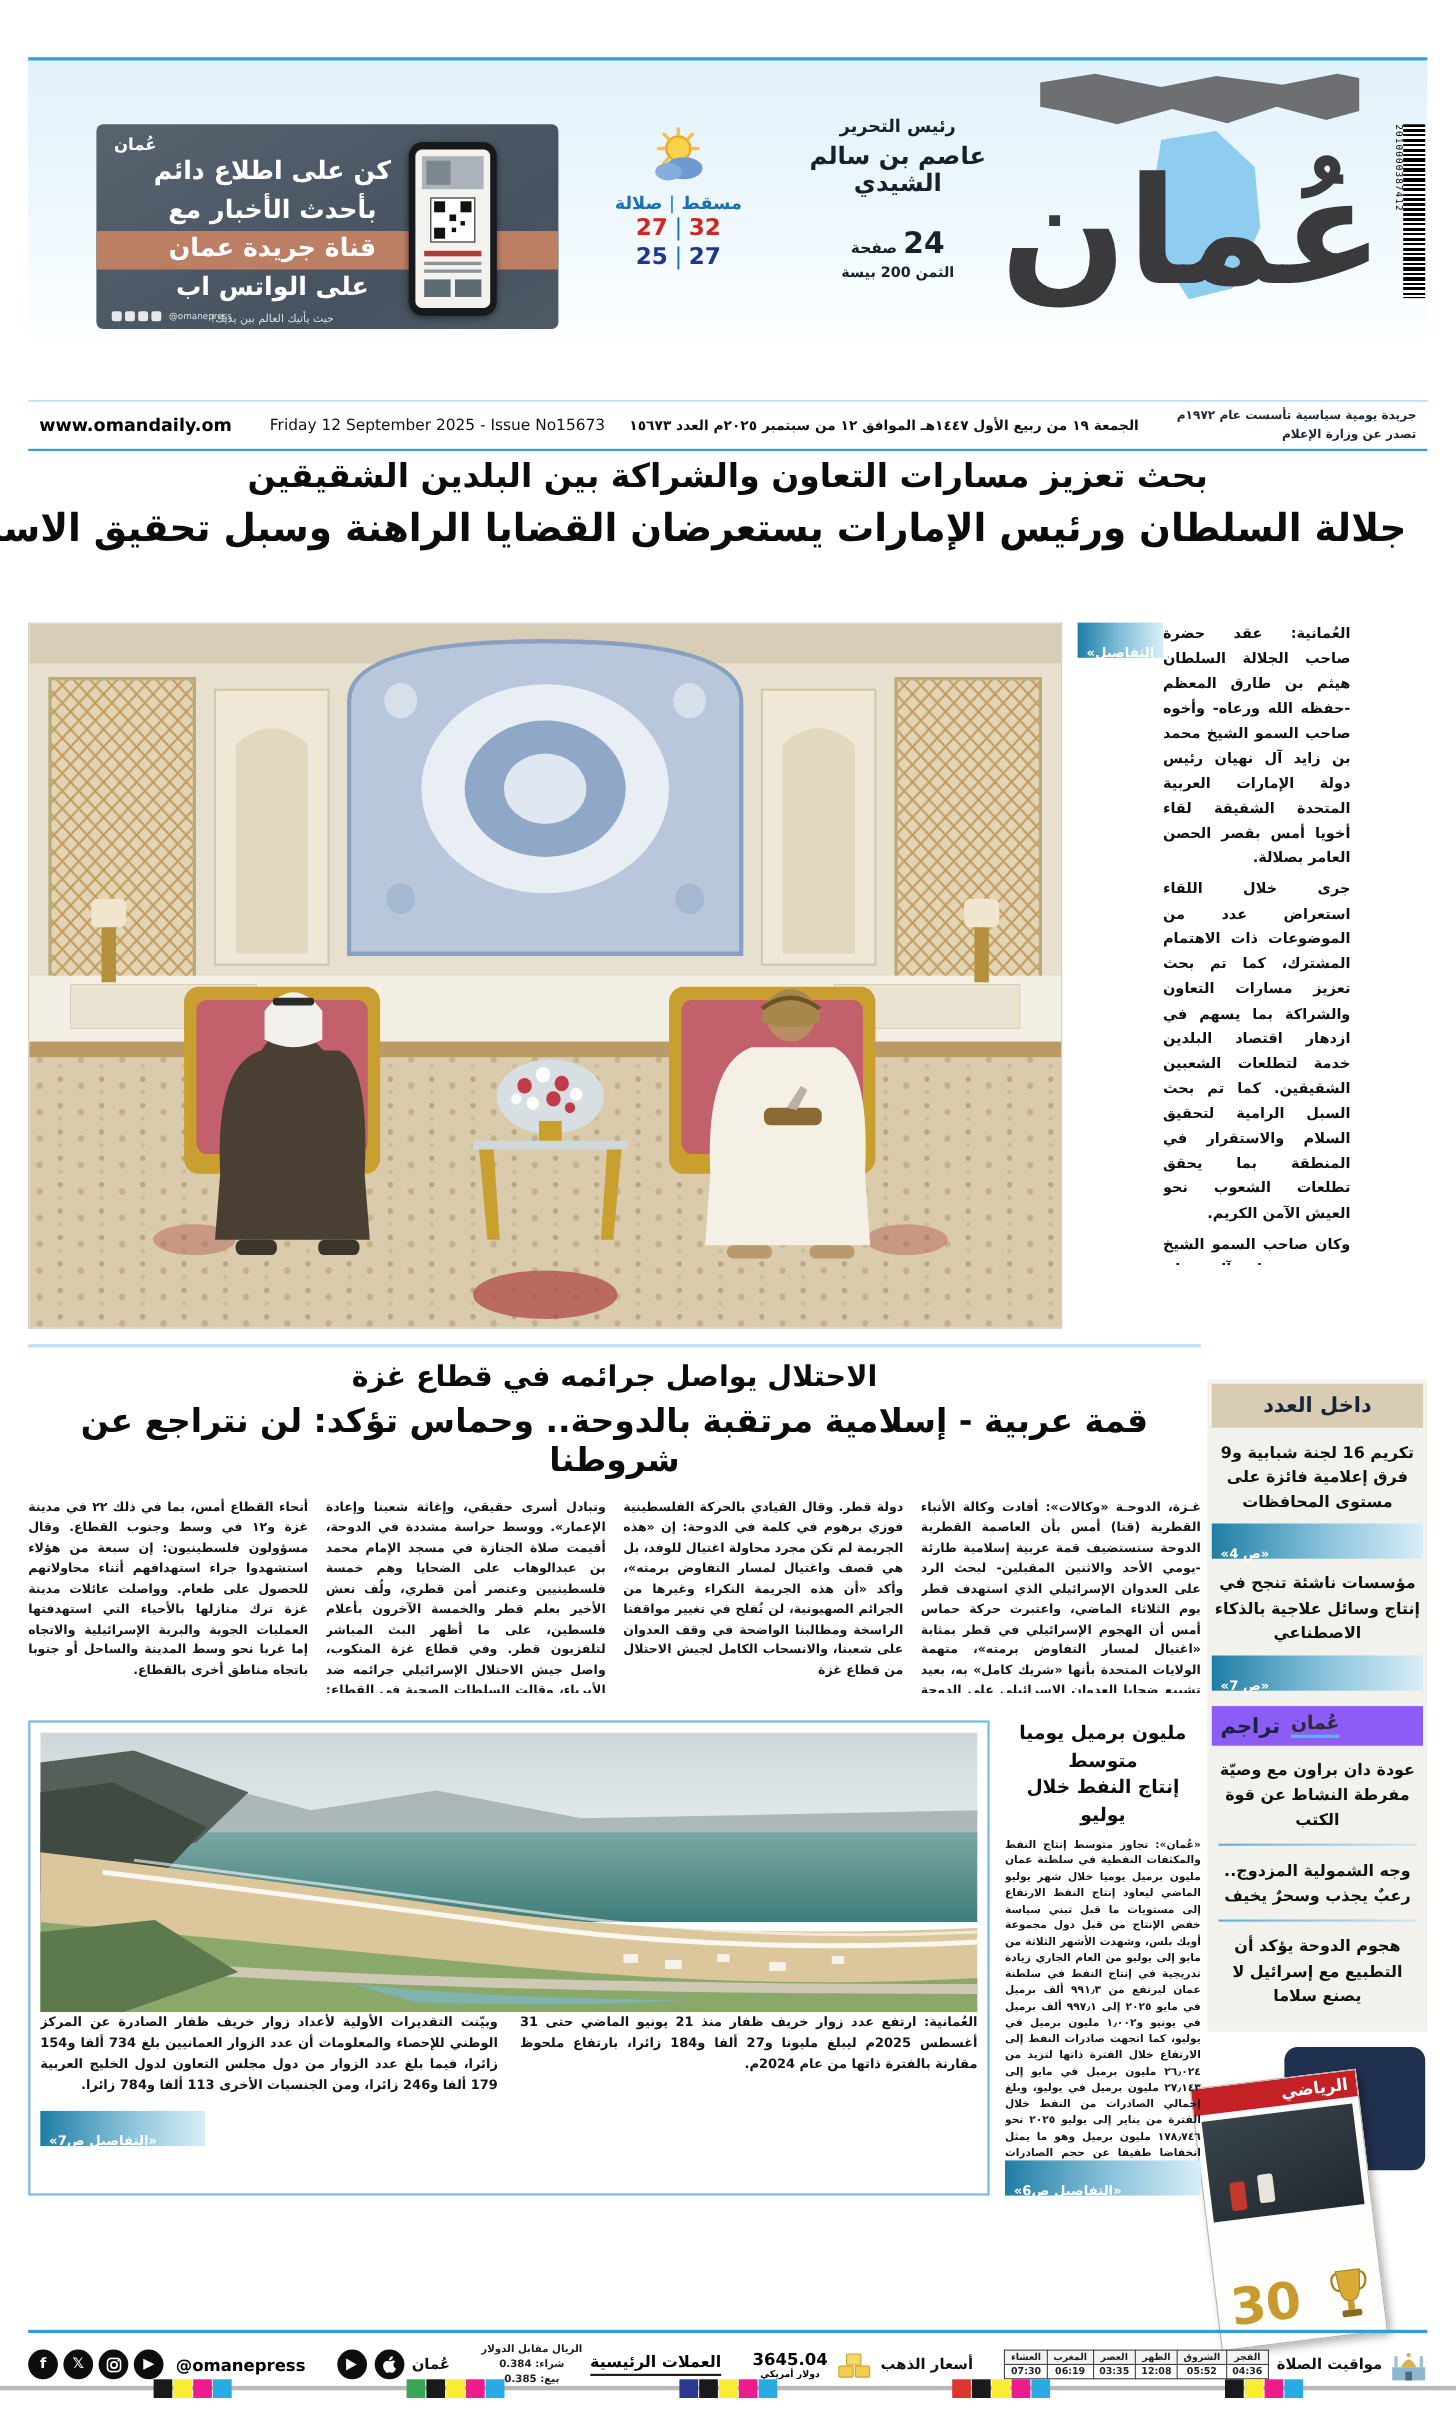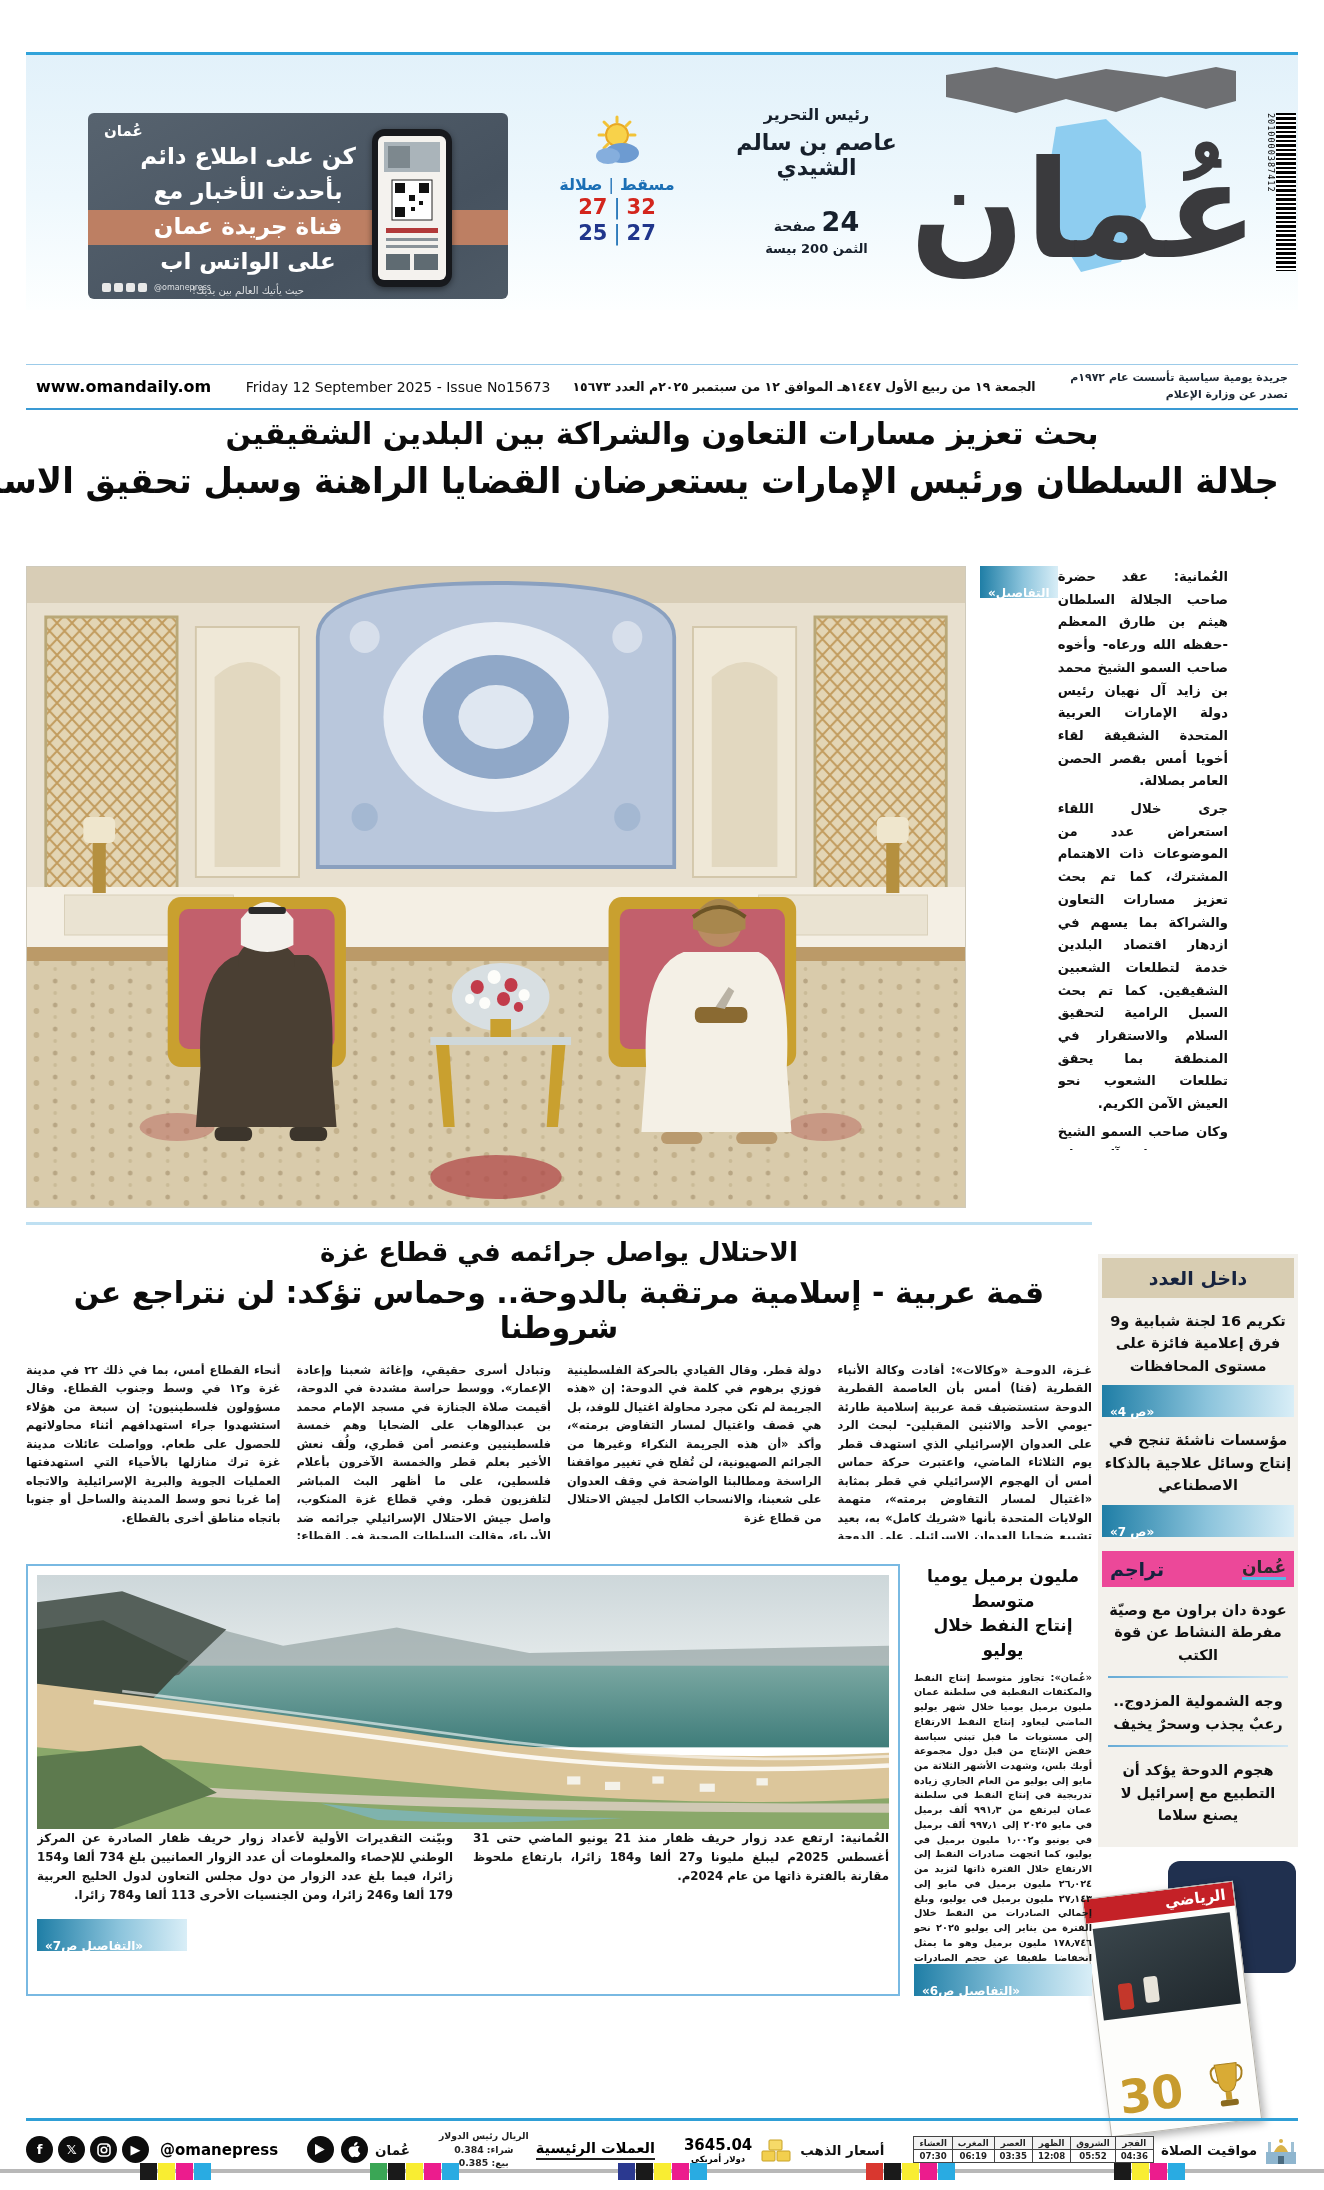--- a/index.html
+++ b/index.html
@@ -77,21 +77,21 @@
   .gaza .head { font-size:30px; font-weight:bold; margin-top:8px; color:#0c0c0c; }
   .gaza-cols { display:flex; gap:16px; margin-top:16px; }
   .gaza-cols div { flex:1; font-size:11.4px; line-height:1.62; font-weight:600; text-align:justify; height:178px; overflow:hidden; color:#151515; }
 
   
   .sidebar { position:absolute; top:1254px; right:26px; width:200px; }
   .sb-panel { background:#f3f1ec; padding:4px 4px 12px; }
   .sb-header { background:#d8cdb2; color:#17233f; font-size:19px; font-weight:bold; text-align:center; padding:9px 4px; }
   .sb-item { font-size:14.5px; line-height:1.55; font-weight:bold; text-align:center; color:#101010; margin:12px 2px 8px; }
   .sb-divider { height:2px; background:linear-gradient(to right,#66abd6,#cfe6f3); margin:10px 6px; }
-  .tarajem-h { background:#ec4899; margin-top:14px; padding:7px 8px; display:flex; direction:ltr; align-items:center; justify-content:space-between; gap:10px; }
+  .tarajem-h { background:#8b5cf6; margin-top:14px; padding:7px 8px; display:flex; direction:ltr; align-items:center; justify-content:flex-start; gap:10px; }
   .tarajem-h .w { font-size:19px; font-weight:bold; color:#17233f; }
   .tarajem-h .lg { font-size:17px; font-weight:bold; color:#2b2b2d; border-bottom:3px solid #58b7e6; line-height:1.1; }
   .supp { position:relative; height:300px; margin-top:12px; }
   .supp-box { position:absolute; right:2px; top:2px; width:128px; height:112px; background:#20304f; border-radius:12px;
     color:#fff; font-size:20px; font-weight:bold; text-align:left; padding:16px 14px; line-height:1.6; direction:ltr; }
   .supp-cover { position:absolute; left:-2px; top:30px; width:152px; height:240px; background:#fdfdfb;
     border:1px solid #b5b2aa; box-shadow:3px 4px 8px rgba(0,0,0,.3); transform:rotate(-7deg); overflow:hidden; }
   .supp-red { background:#c42127; color:#fff; font-size:15px; font-weight:bold; text-align:right; padding:3px 8px; }
   .supp-photo { height:92px; margin:6px; background:linear-gradient(160deg,#39454b,#20282d); position:relative; }
   .supp-photo i { position:absolute; width:14px; height:26px; background:#c4372b; bottom:8px; left:18px; border-radius:3px; }
@@ -491,21 +491,21 @@
       </svg>
       <div class="goldval">
         <b>3645.04</b>
         <span>دولار أمريكي</span>
       </div>
     </div>
 
     <div class="fgroup">
       <div class="fxtitle">العملات الرئيسية</div>
       <div class="fxcol">
-        <div>الريال رئيس الدولار</div>
+        <div>الريال مقابل الدولار</div>
         <div>شراء: 0.384</div>
         <div>بيع: 0.385</div>
       </div>
     </div>
 
     <div class="fgroup">
       <div class="ftitle">عُمان</div>
       <div class="circ">
         <svg width="15" height="17" viewBox="0 0 15 17">
             <path d="M10.5 1 Q10.8 2.6 9.6 3.8 Q8.4 5 7 4.8 Q6.8 3.3 7.9 2.1 Q9 .9 10.5 1 Z M7.6 5.6 Q8.8 5.6 9.9 5.1 Q11.5 4.5 12.7 5.8 Q10.7 7.2 11 9.3 Q11.3 11.4 13.3 12.3 Q12.5 14.3 11.3 15.4 Q10.2 16.5 8.9 15.9 Q7.7 15.3 6.4 15.9 Q5.1 16.6 4 15.4 Q1.6 12.9 1.6 9.8 Q1.6 7.5 2.8 6.4 Q4 5.3 5.6 5.4 Q6.6 5.6 7.6 5.6 Z" fill="#fff"></path>

